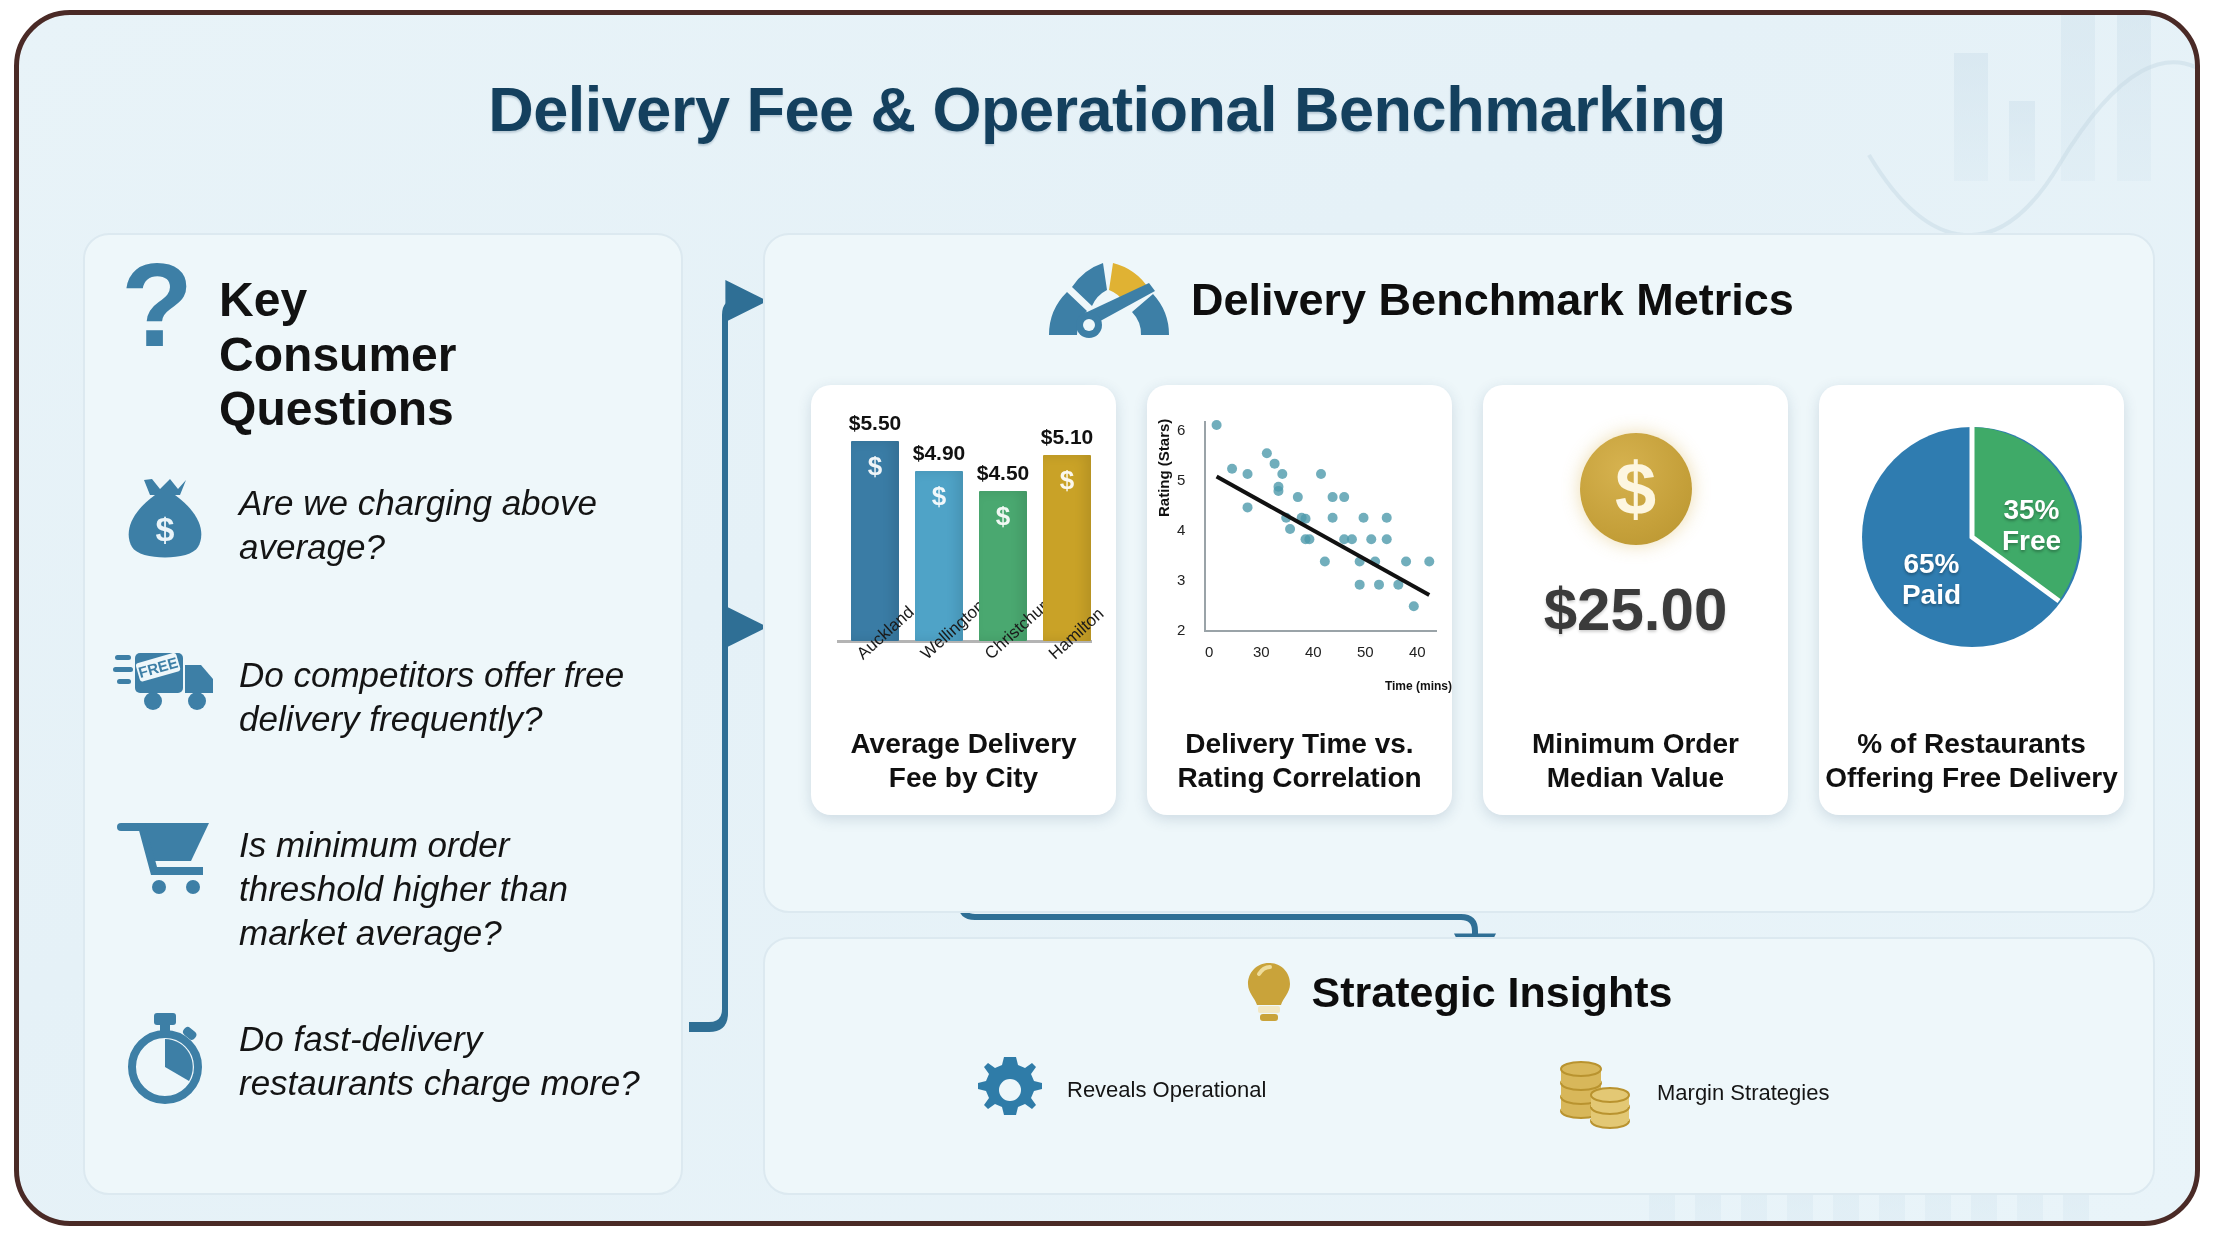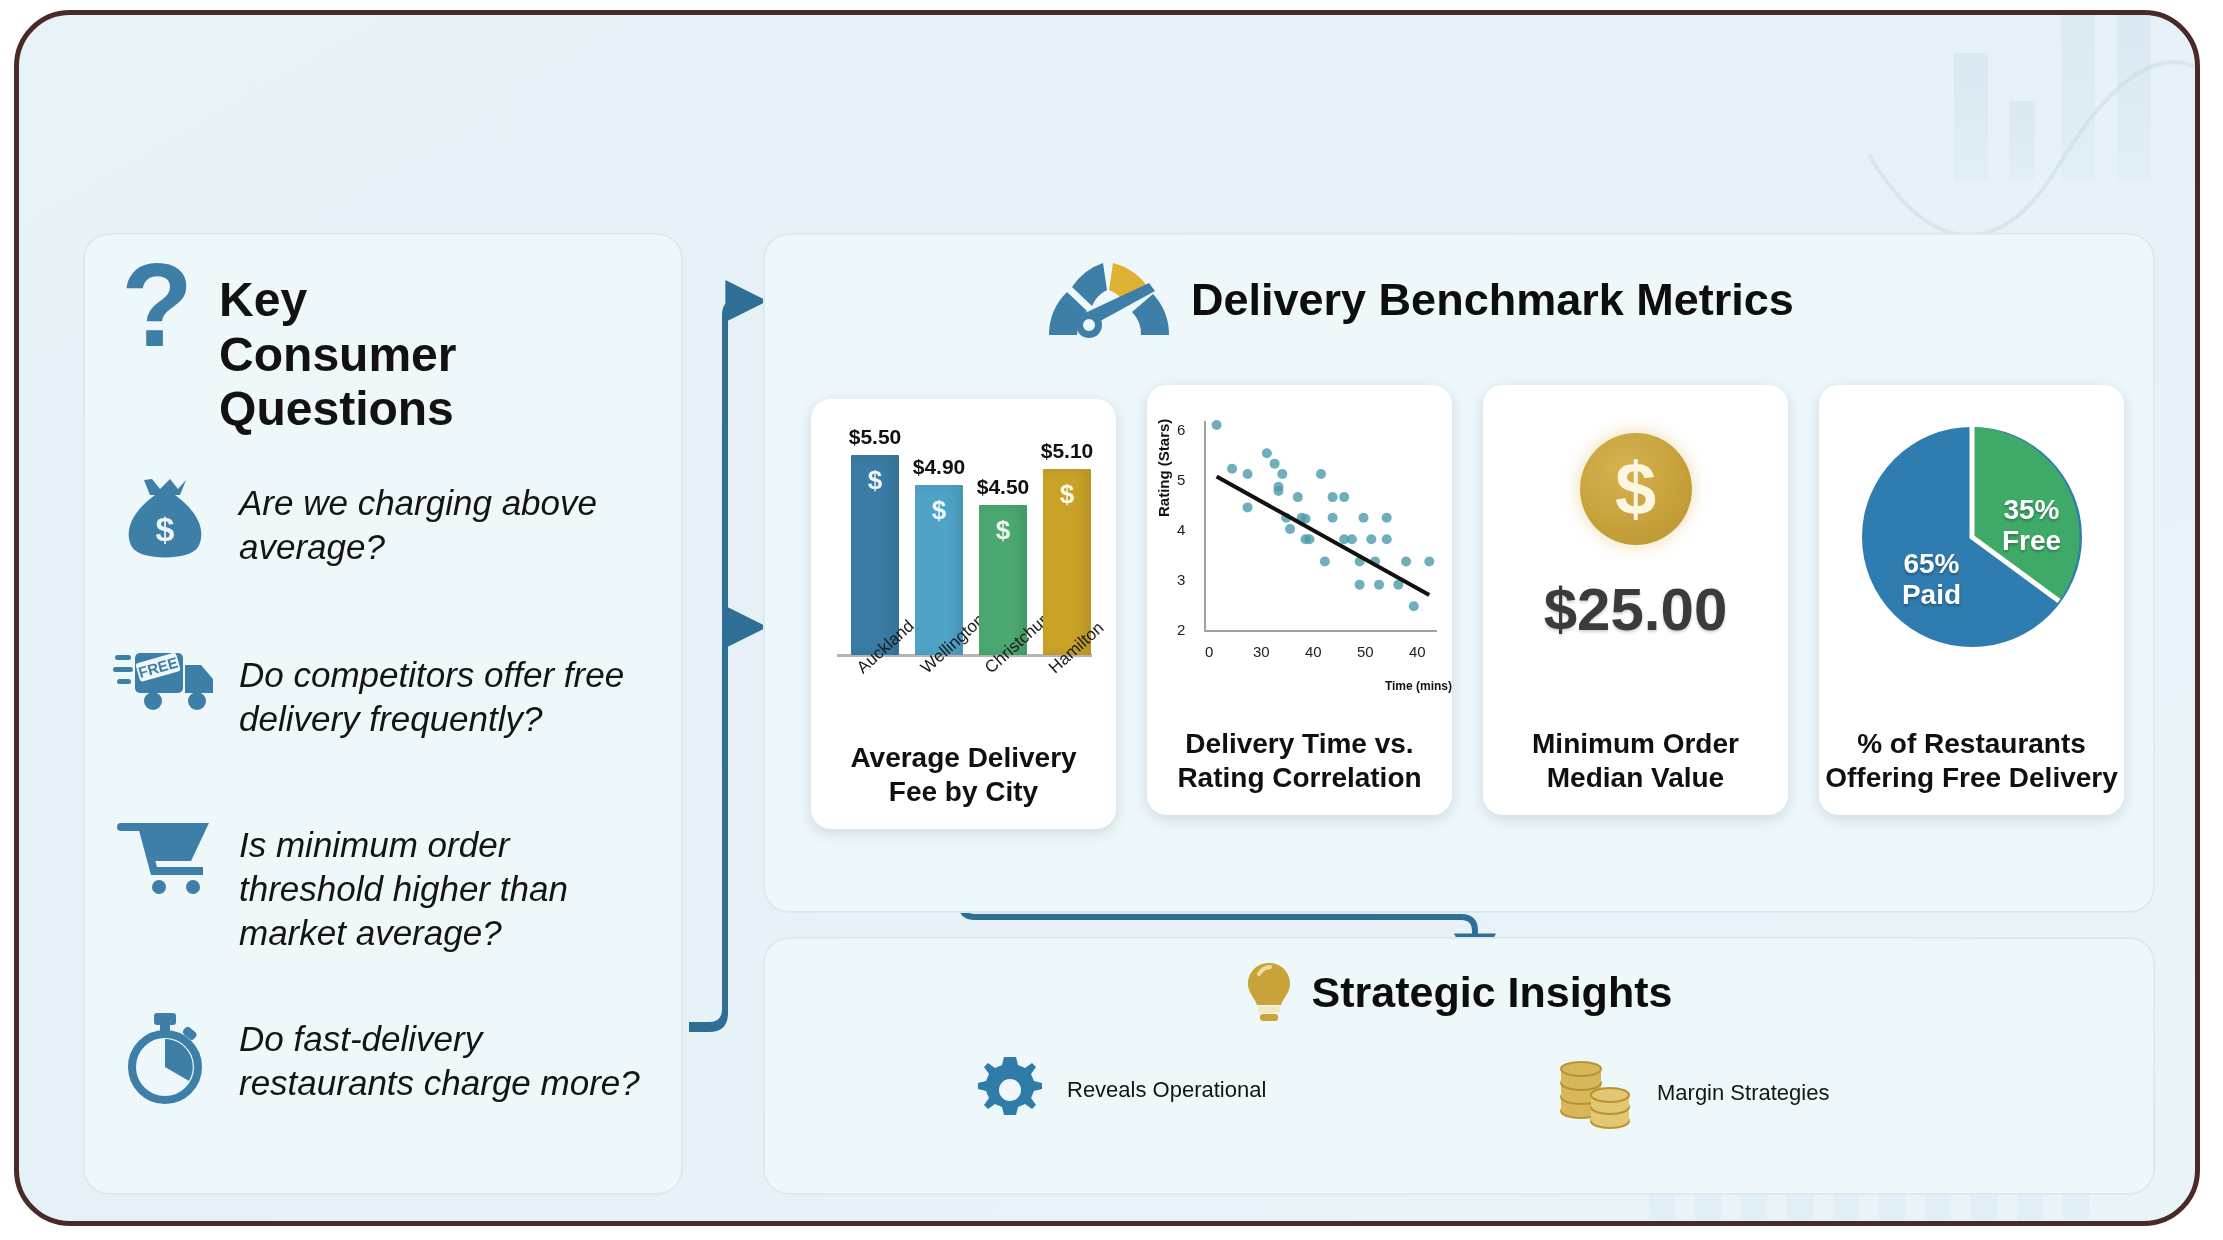--- a/index.html
+++ b/index.html
@@ -95,21 +95,21 @@
   
   .card {
     position: absolute; top: 150px;
     width: 305px; height: 430px;
     background: #ffffff;
     border-radius: 20px;
     box-shadow: 0 4px 14px rgba(40,80,110,.17);
     box-sizing: border-box;
     overflow: hidden;
   }
-  #card-0 { left: 46px; margin-top: 14px; }
+  #card-0 { left: 46px; }
   #card-1 { left: 382px; }
   #card-2 { left: 718px; }
   #card-3 { left: 1054px; }
   .card-caption {
     position: absolute; left: 0; bottom: 20px; width: 100%;
     text-align: center; font-size: 28px; font-weight: 700;
     color: #101010; line-height: 1.22;
   }
   .card-body { position: absolute; left: 0; top: 14px; width: 100%; height: 300px; }
 
@@ -209,20 +209,21 @@
       <div class="wmbar" style="left:1722px;width:26px;height:175px;bottom:0;"></div>
       <div class="wmbar" style="left:1768px;width:26px;height:120px;bottom:0;"></div>
       <div class="wmbar" style="left:1814px;width:26px;height:190px;bottom:0;"></div>
       <div class="wmbar" style="left:1860px;width:26px;height:140px;bottom:0;"></div>
       <div class="wmbar" style="left:1906px;width:26px;height:200px;bottom:0;"></div>
       <div class="wmbar" style="left:1952px;width:26px;height:112px;bottom:0;"></div>
       <div class="wmbar" style="left:1998px;width:26px;height:165px;bottom:0;"></div>
       <div class="wmbar" style="left:2044px;width:26px;height:128px;bottom:0;"></div>
     </div>
 
+    <div id="title">Delivery Fee &amp; Operational Benchmarking</div>
 
     <svg style="position:absolute;left:0;top:0;width:2186px;height:1216px;">
       <defs>
         <marker id="ah" markerWidth="7" markerHeight="7" refX="4.6" refY="3.5" orient="auto">
           <path d="M0,0 L7,3.5 L0,7 Z" fill="#2f6f95"></path>
         </marker>
       </defs>
       <g fill="none" stroke="#2f6f95" stroke-width="6" marker-end="url(#ah)">
 
         <path d="M670,1010 L690,1010 Q706,1010 706,994 L706,300 Q706,286 722,286 L734,286"></path>

